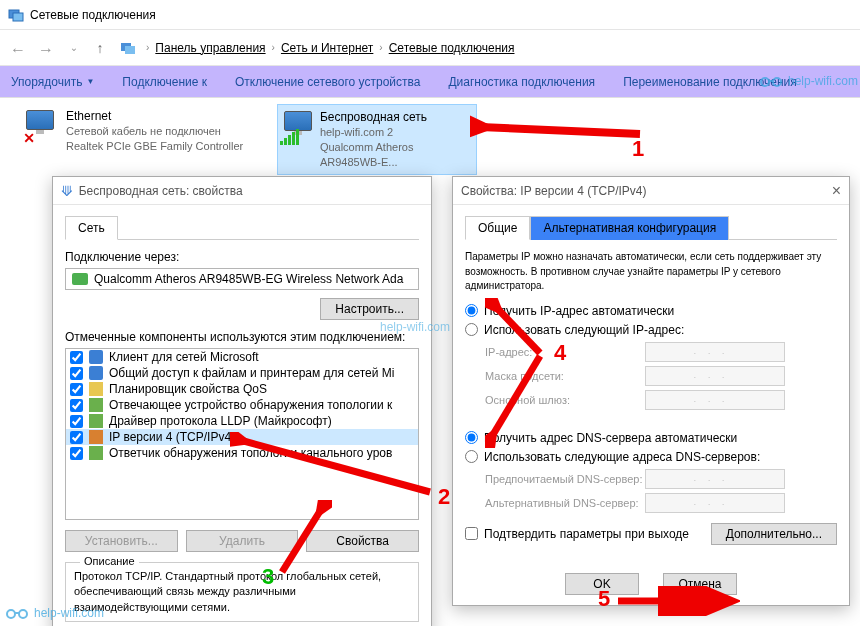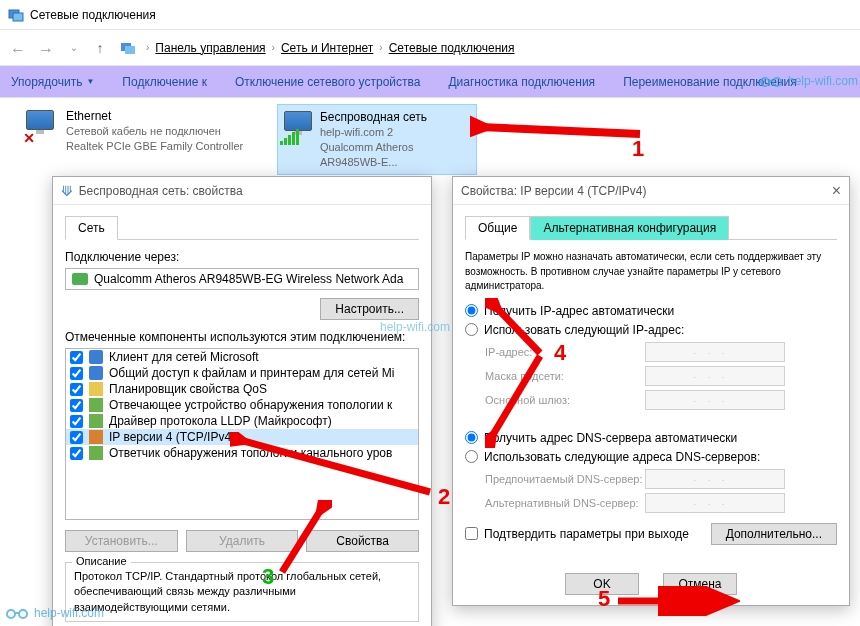--- a/index.html
+++ b/index.html
@@ -41,38 +41,38 @@
 .conn-text { line-height: 1.35; }
 .conn-name { color: #000; } .conn.selected .conn-name { color:#000; }
 .conn-status, .conn-device { color: #666; font-size: 11px; }
 
 .dialog { position: absolute; background: #fff; border: 1px solid #aaa; box-shadow: 0 4px 16px rgba(0,0,0,0.25); }
 .dlg-title { height: 28px; border-bottom: 1px solid #e5e5e5; display: flex; align-items: center; padding: 0 8px; color: #555; background:#fff; }
 .dlg-title .dt-text { flex: 1; }
 .dlg-title .dt-close { font-size: 16px; color: #666; width: 30px; text-align:right; }
 .dlg-body { padding: 10px 12px 12px; }
 .tab-strip { display: flex; border-bottom: 1px solid #ccc; margin-bottom: 10px; }
-.tab { padding: 4px 12px; border: 1px solid #ccc; border-bottom: none; background: #5eead4; position: relative; top: 1px; }
+.tab { padding: 4px 12px; border: 1px solid #ccc; border-bottom: none; background: #3b82f6; position: relative; top: 1px; }
 .tab.active { background: #fff; border-bottom: 1px solid #fff; }
 .fld-label { margin-bottom: 4px; color: #000; }
 .adapter-box { display: flex; align-items: center; border: 1px solid #b5b5b5; padding: 3px 6px; background: #fff; margin-bottom: 8px; }
 .adapter-box .ai { width:16px; height:12px; background:#4caf50; margin-right:6px; border-radius:2px; }
 .btn { border: 1px solid #adadad; background: #e1e1e1; padding: 3px 14px; font-size: 12px; min-width: 74px; }
 .cfg-row { display:flex; justify-content:flex-end; margin-bottom:10px; }
 .comp-list { border: 1px solid #b5b5b5; height: 172px; overflow: hidden; margin-bottom: 10px; background:#fff; }
 .comp-row { display: flex; align-items: center; padding: 1px 4px; }
 .comp-row input[type=checkbox] { margin-right: 6px; }
 .comp-row .ci { width:14px; height:14px; margin-right:6px; display:inline-block; }
 .ci-blue { background:#3b7fd4; border-radius:2px; } .ci-yel { background:#e8c752; } .ci-grn { background:#6ab04c; } .ci-net { background:#d88030; }
 .comp-row.sel { background:#cce8ff; }
 .btn-row { display:flex; gap:8px; margin-bottom:10px; }
 .btn-row .btn { flex:1; }
 .btn.disabled { color:#999; }
 .desc-group { border:1px solid #ccc; padding:6px 8px; position:relative; }
-.desc-group .leg { position:absolute; top:-8px; left:6px; background:#fff; padding:0 4px; font-size:11px; }
+.desc-group .leg { position:absolute; top:-8px; left:14px; background:#fff; padding:0 4px; font-size:11px; }
 .desc-group p { font-size:11px; color:#000; line-height:1.4; }
 
 .dialog2 { position:absolute; background:#fff; border:1px solid #aaa; box-shadow: 0 4px 16px rgba(0,0,0,0.25); }
 .radio-row { display:flex; align-items:center; margin:5px 0; }
 .radio-row input { margin-right:6px; }
 .ip-grid { margin-left:20px; }
 .ip-grid .gr { display:flex; align-items:center; margin:4px 0; }
 .ip-grid .gl { width:160px; color:#999; font-size:11px; }
 .ip-grid .gv { flex:1; }
 .ip-box { border:1px solid #d0d0d0; height:20px; width:140px; background:#f6f6f6; display:flex; align-items:center; justify-content:center; letter-spacing: 12px; color:#aaa; font-size:8px; }

